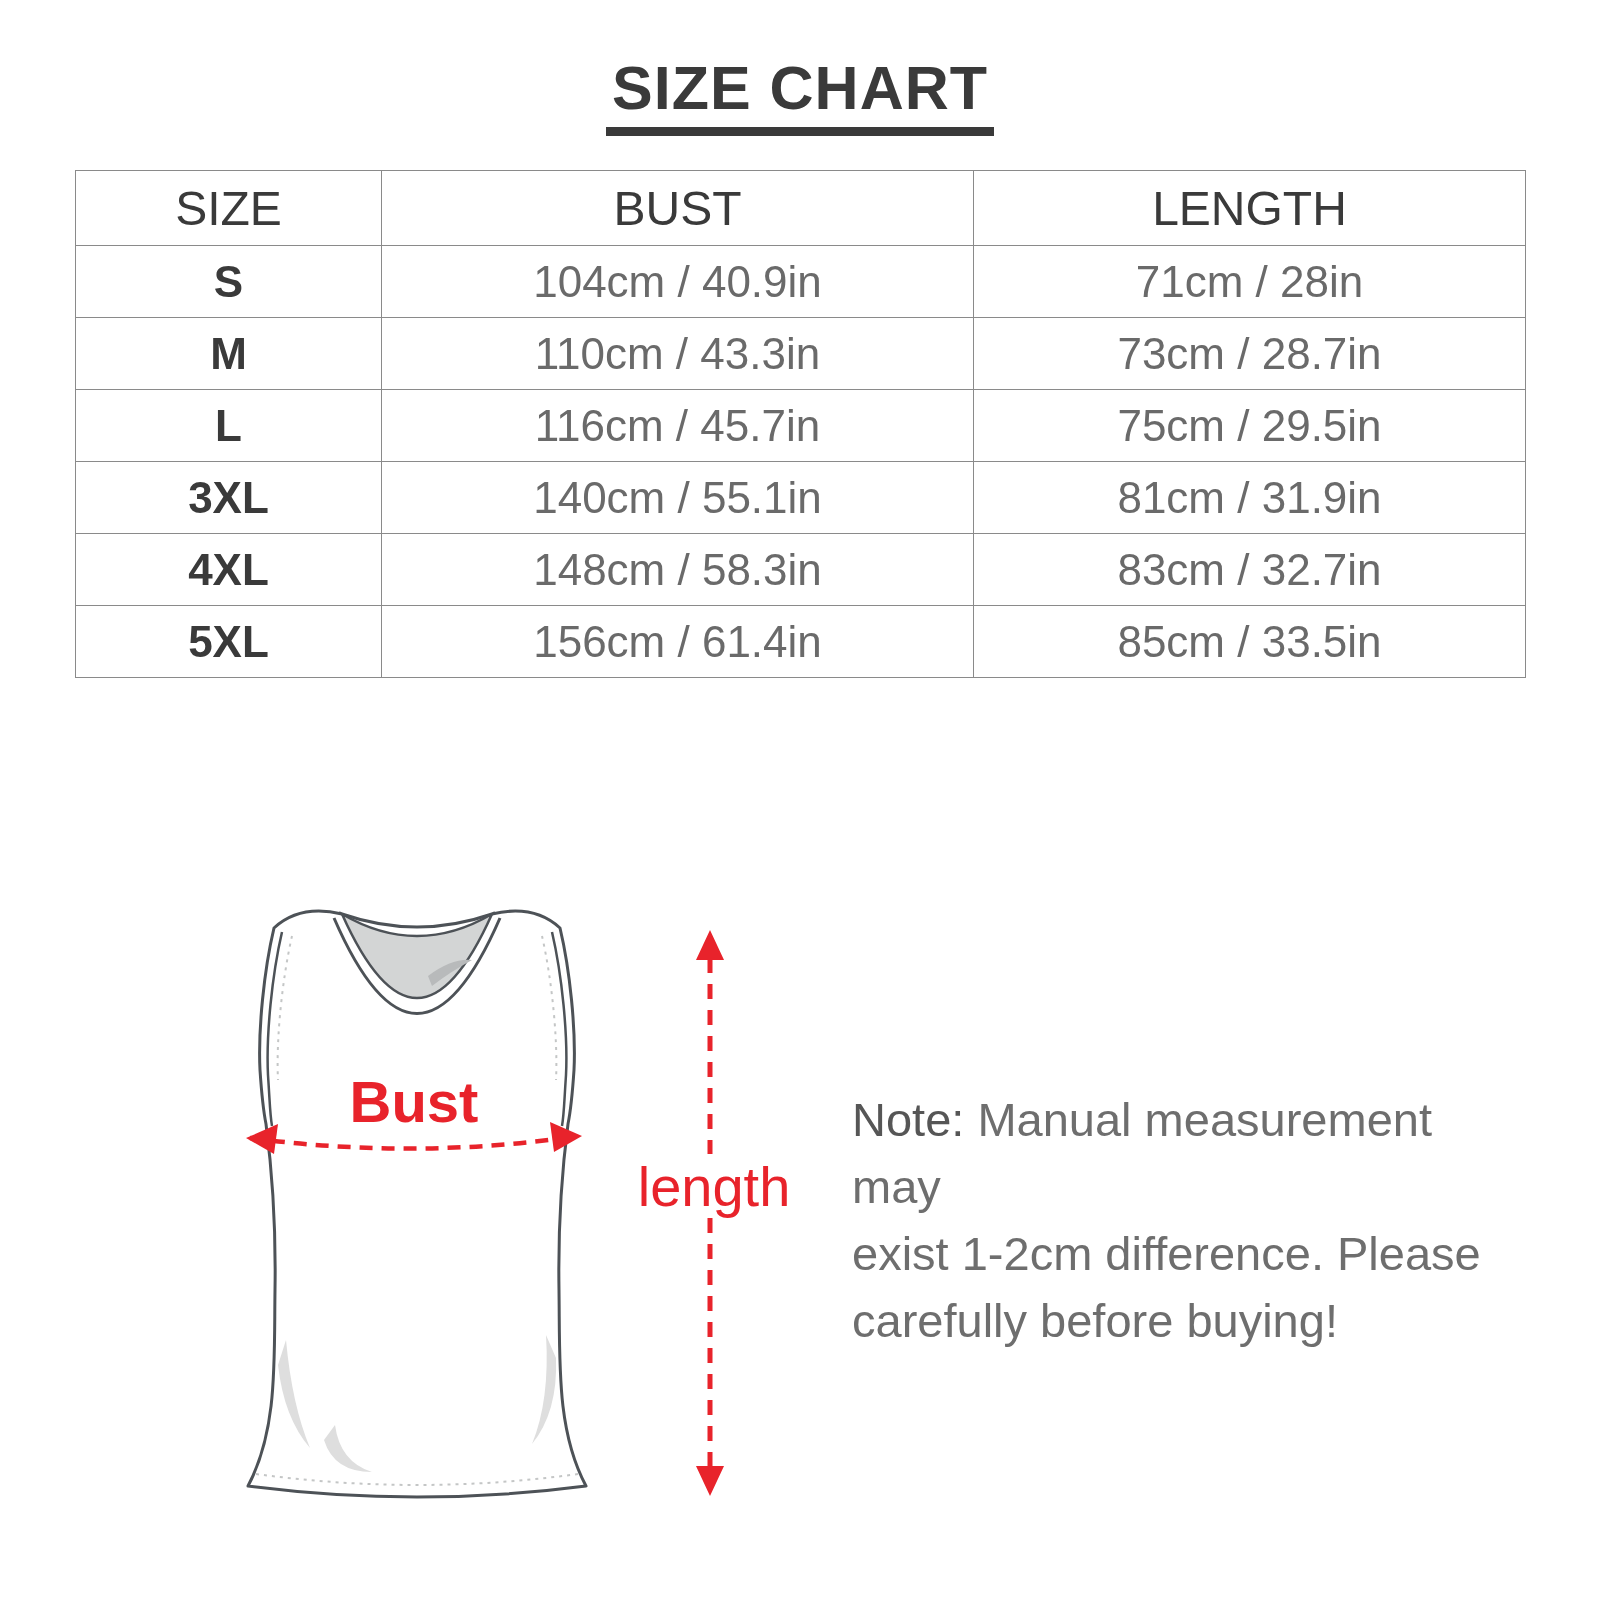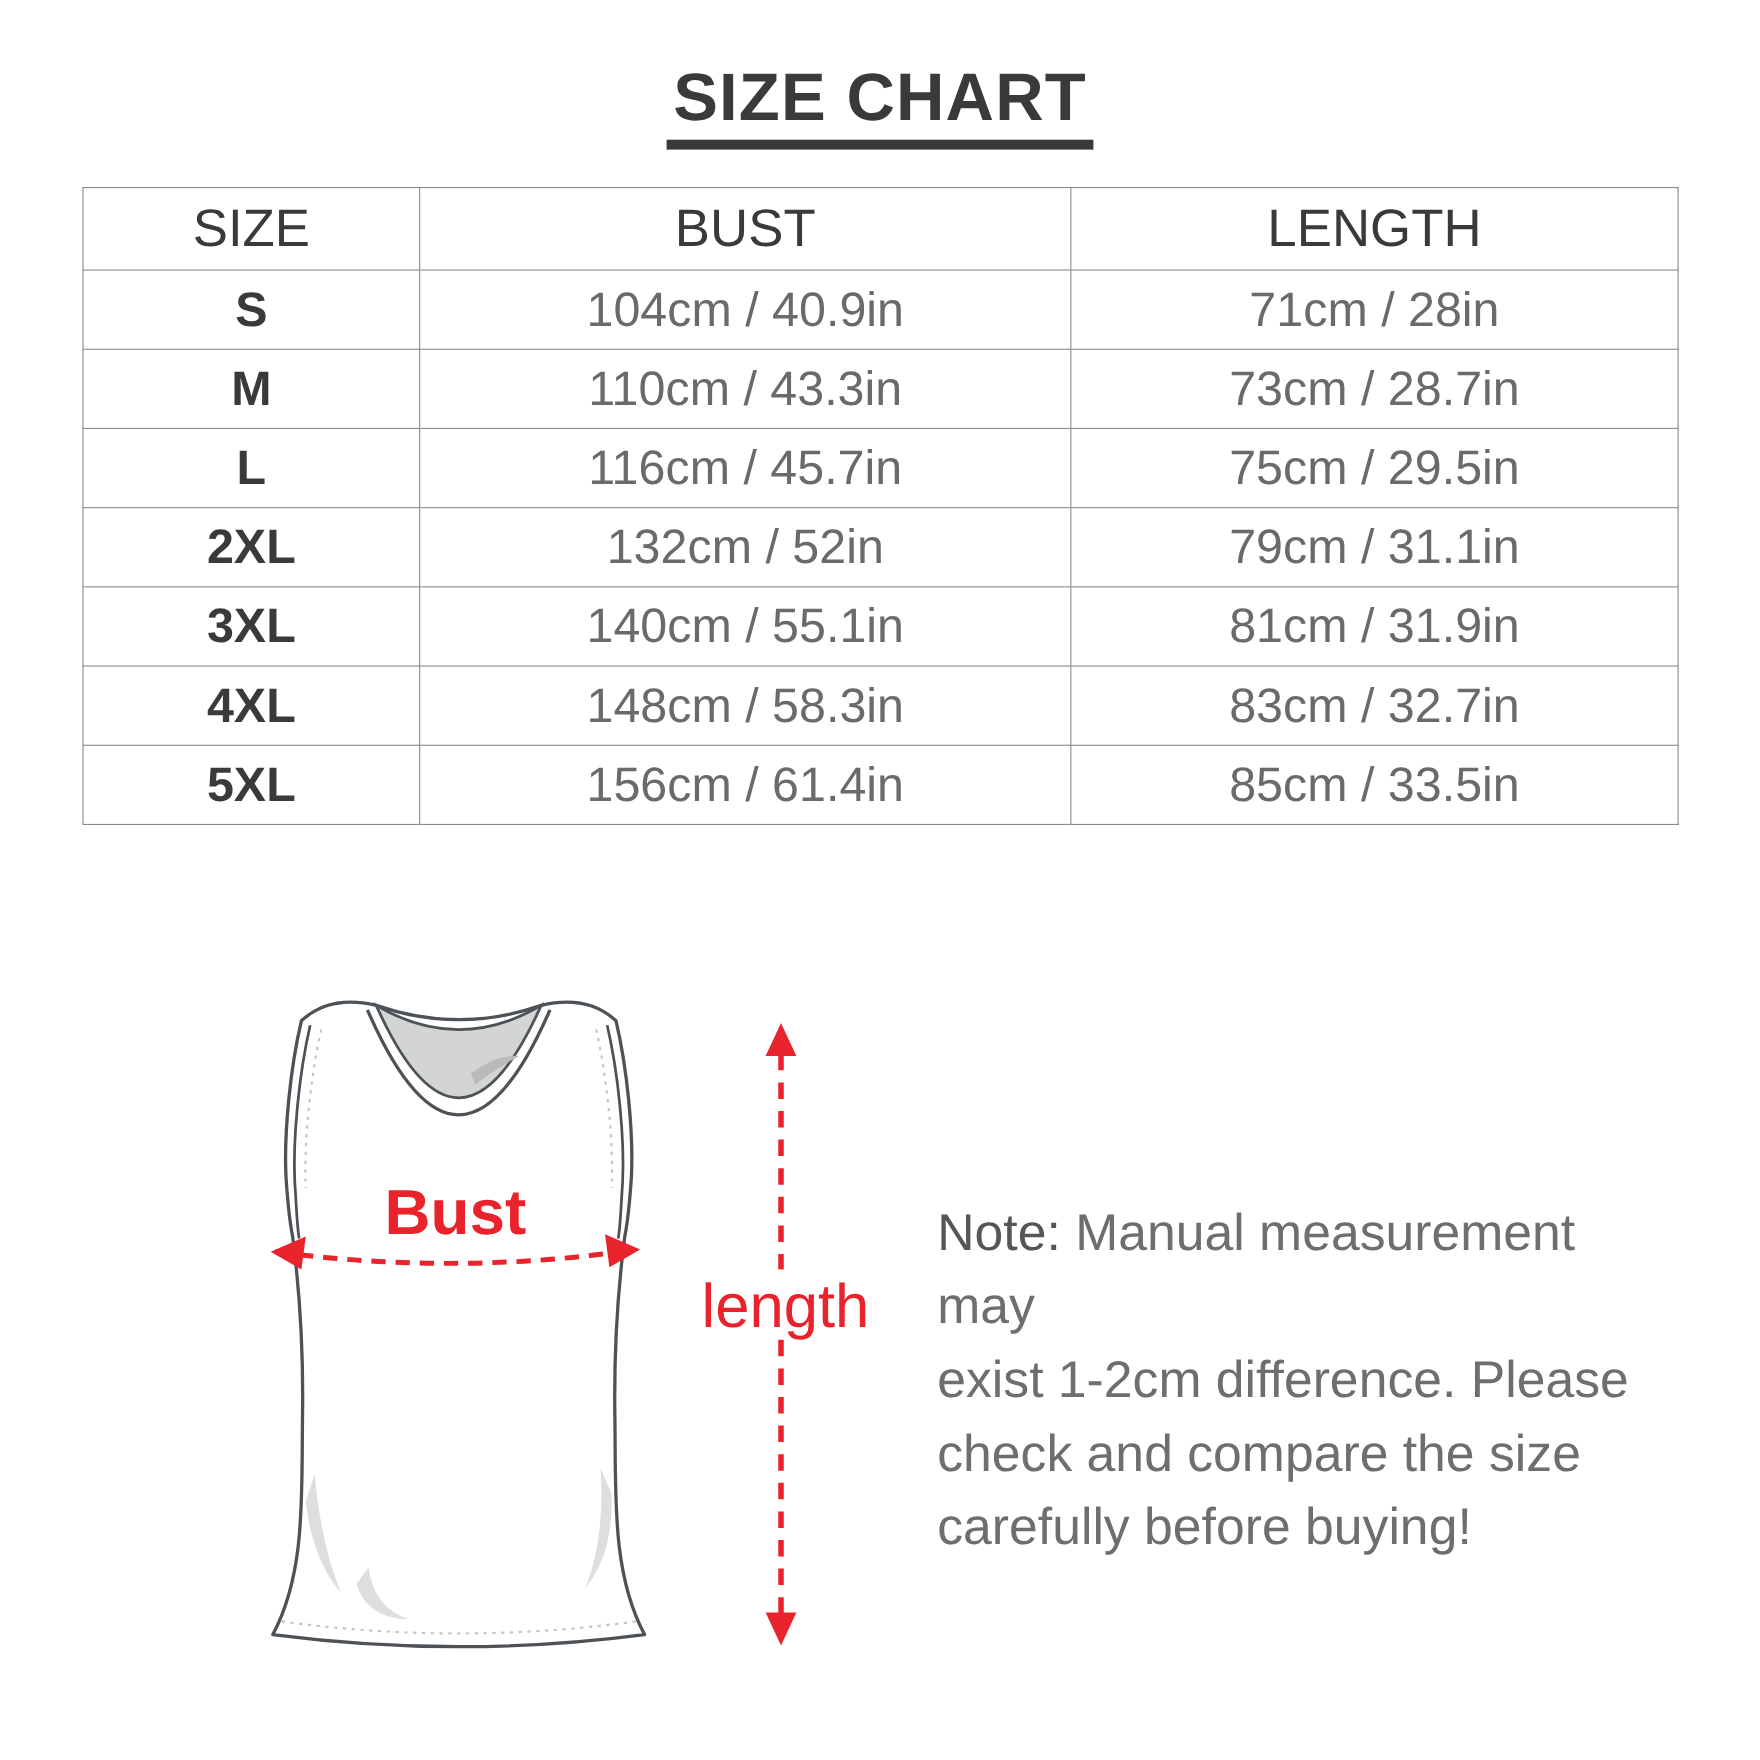--- a/index.html
+++ b/index.html
@@ -97,25 +97,20 @@
         <td class="size-cell">M</td>
         <td>110cm / 43.3in</td>
         <td>73cm / 28.7in</td>
       </tr>
       <tr>
         <td class="size-cell">L</td>
         <td>116cm / 45.7in</td>
         <td>75cm / 29.5in</td>
       </tr>
       <tr>
-        <td class="size-cell">2XL</td>
-        <td>132cm / 52in</td>
-        <td>79cm / 31.1in</td>
-      </tr>
-      <tr>
         <td class="size-cell">3XL</td>
         <td>140cm / 55.1in</td>
         <td>81cm / 31.9in</td>
       </tr>
       <tr>
         <td class="size-cell">4XL</td>
         <td>148cm / 58.3in</td>
         <td>83cm / 32.7in</td>
       </tr>
       <tr>
@@ -168,17 +163,16 @@
     <path d="M 490,88 L 490,598" fill="none" stroke="#e8232b" stroke-width="5" stroke-dasharray="15,11"></path>
     <polygon points="490,60 476,90 504,90" fill="#e8232b"></polygon>
     <polygon points="490,626 476,596 504,596" fill="#e8232b"></polygon>
     <rect x="424" y="284" width="142" height="60" fill="#ffffff"></rect>
     <text class="svg-red-text" x="494" y="336" text-anchor="middle" font-family="Liberation Sans, sans-serif" font-size="56" font-weight="500">length</text>
   </svg>
 
   <div class="note">
     <div><b>Note:</b> <span>Manual measurement may</span></div>
     <div>exist 1-2cm difference. Please</div>
-    <div>check and compare the size</div>
     <div>carefully before buying!</div>
   </div>
 
 </div>
 
 </body></html>

